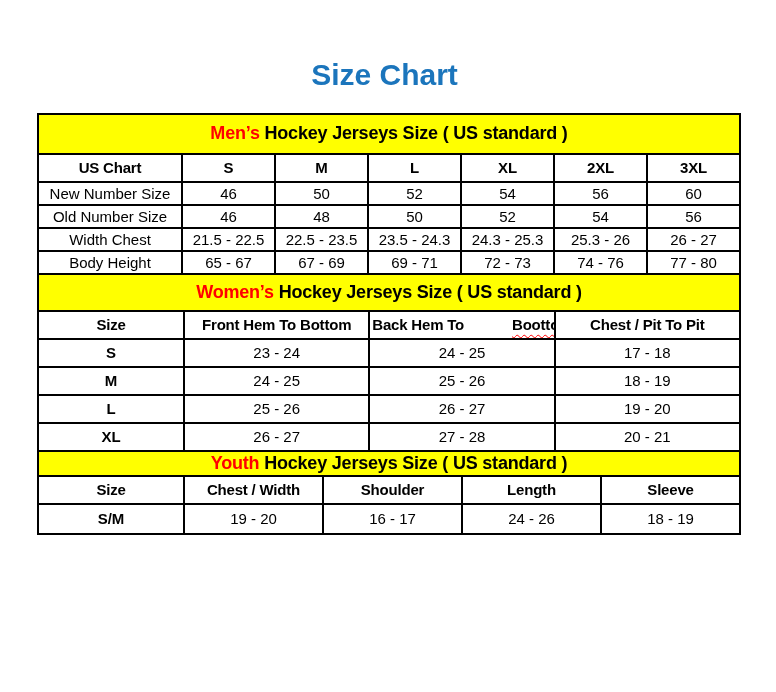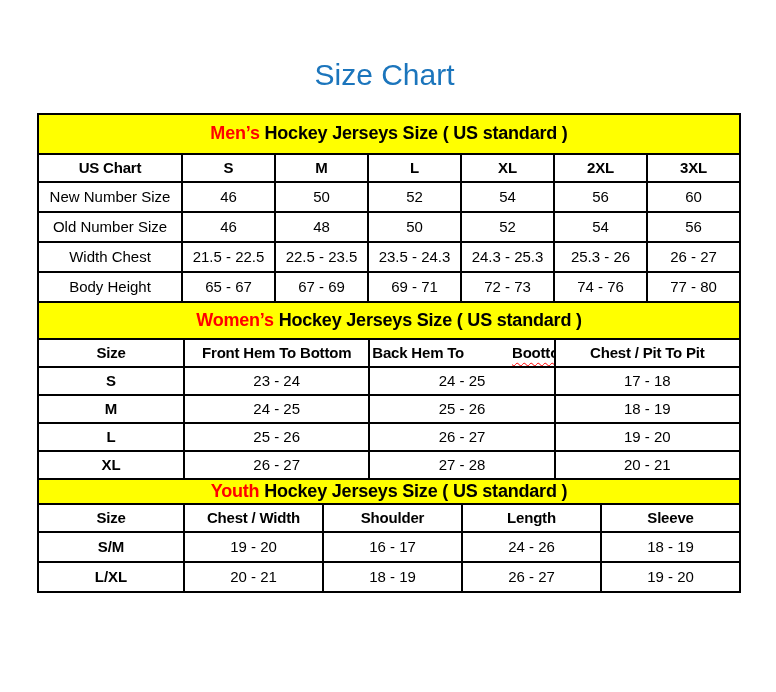--- a/index.html
+++ b/index.html
@@ -9,21 +9,21 @@
     background: #ffffff;
     font-family: "Liberation Sans", sans-serif;
     color: #000000;
     overflow: hidden;
   }
   .sheet { width: 776px; height: 692px; padding-top: 58px; }
   .page-title {
     margin: 0 7px 20px 0;
     text-align: center;
     font-size: 30px;
-    font-weight: normal;
+    font-weight: bold;
     color: #1B75BC;
     letter-spacing: 0px;
     line-height: 1.15;
   }
   .chart-wrap { width: 704px; margin-left: 37px; }
   table {
     border-collapse: collapse;
     table-layout: fixed;
     width: 704px;
   }
@@ -40,21 +40,21 @@
   tr.band td {
     background: #FFFF00;
     font-size: 18px;
     font-weight: bold;
     letter-spacing: -0.2px;
   }
   .t-men  tr.band td { height: 40px; margin-left: 25px; }
   .t-wom  tr.band td { height: 37px; }
   .t-yth  tr.band td { height: 16px; }
   tr.cols th { font-weight: bold; height: 28px; letter-spacing: -0.2px; }
-  .t-men tr.data td { height: 30px; }
+  .t-men tr.data td { height: 23px; }
   .t-wom tr.data td { height: 28px; }
   .t-yth tr.data td { height: 30px; }
   td.rl-plain { font-weight: normal; }
   td.rl-bold  { font-weight: bold; }
   .hl { color: #FF0000; }
   .misspell {
     text-decoration: underline wavy #FF0000;
     text-decoration-thickness: 1px;
     text-underline-offset: 4px;
     text-decoration-skip-ink: none;
@@ -198,24 +198,17 @@
           <th>Length</th>
           <th>Sleeve</th>
         </tr>
         <tr class="data">
           <td class="rl-bold">S/M</td>
           <td>19 - 20</td>
           <td>16 - 17</td>
           <td>24 - 26</td>
           <td>18 - 19</td>
         </tr>
-        <tr class="data">
-          <td class="rl-bold">L/XL</td>
-          <td>20 - 21</td>
-          <td>18 - 19</td>
-          <td>26 - 27</td>
-          <td>19 - 20</td>
-        </tr>
       </tbody>
     </table>
 
   </div>
 </div>
 
 </body></html>

